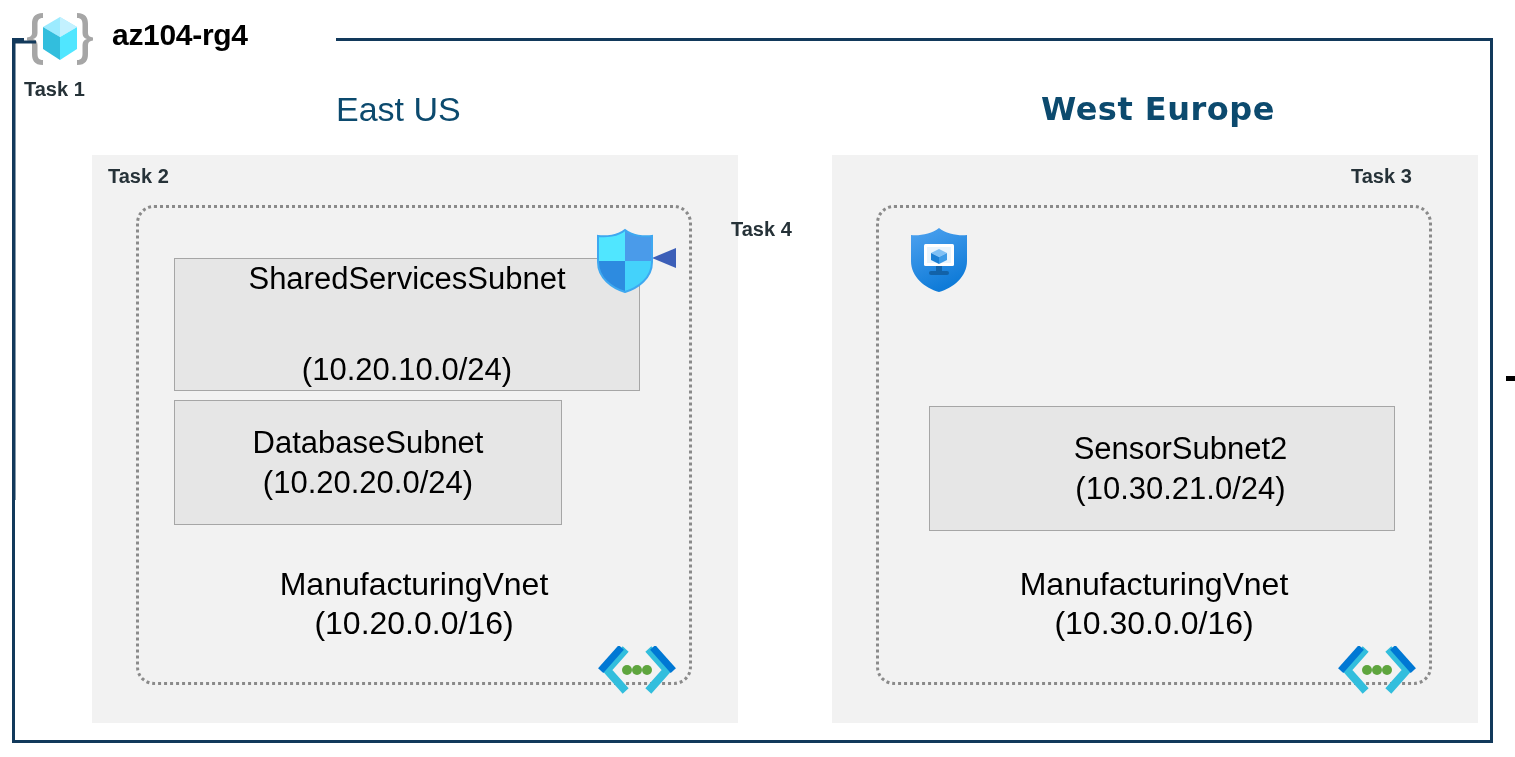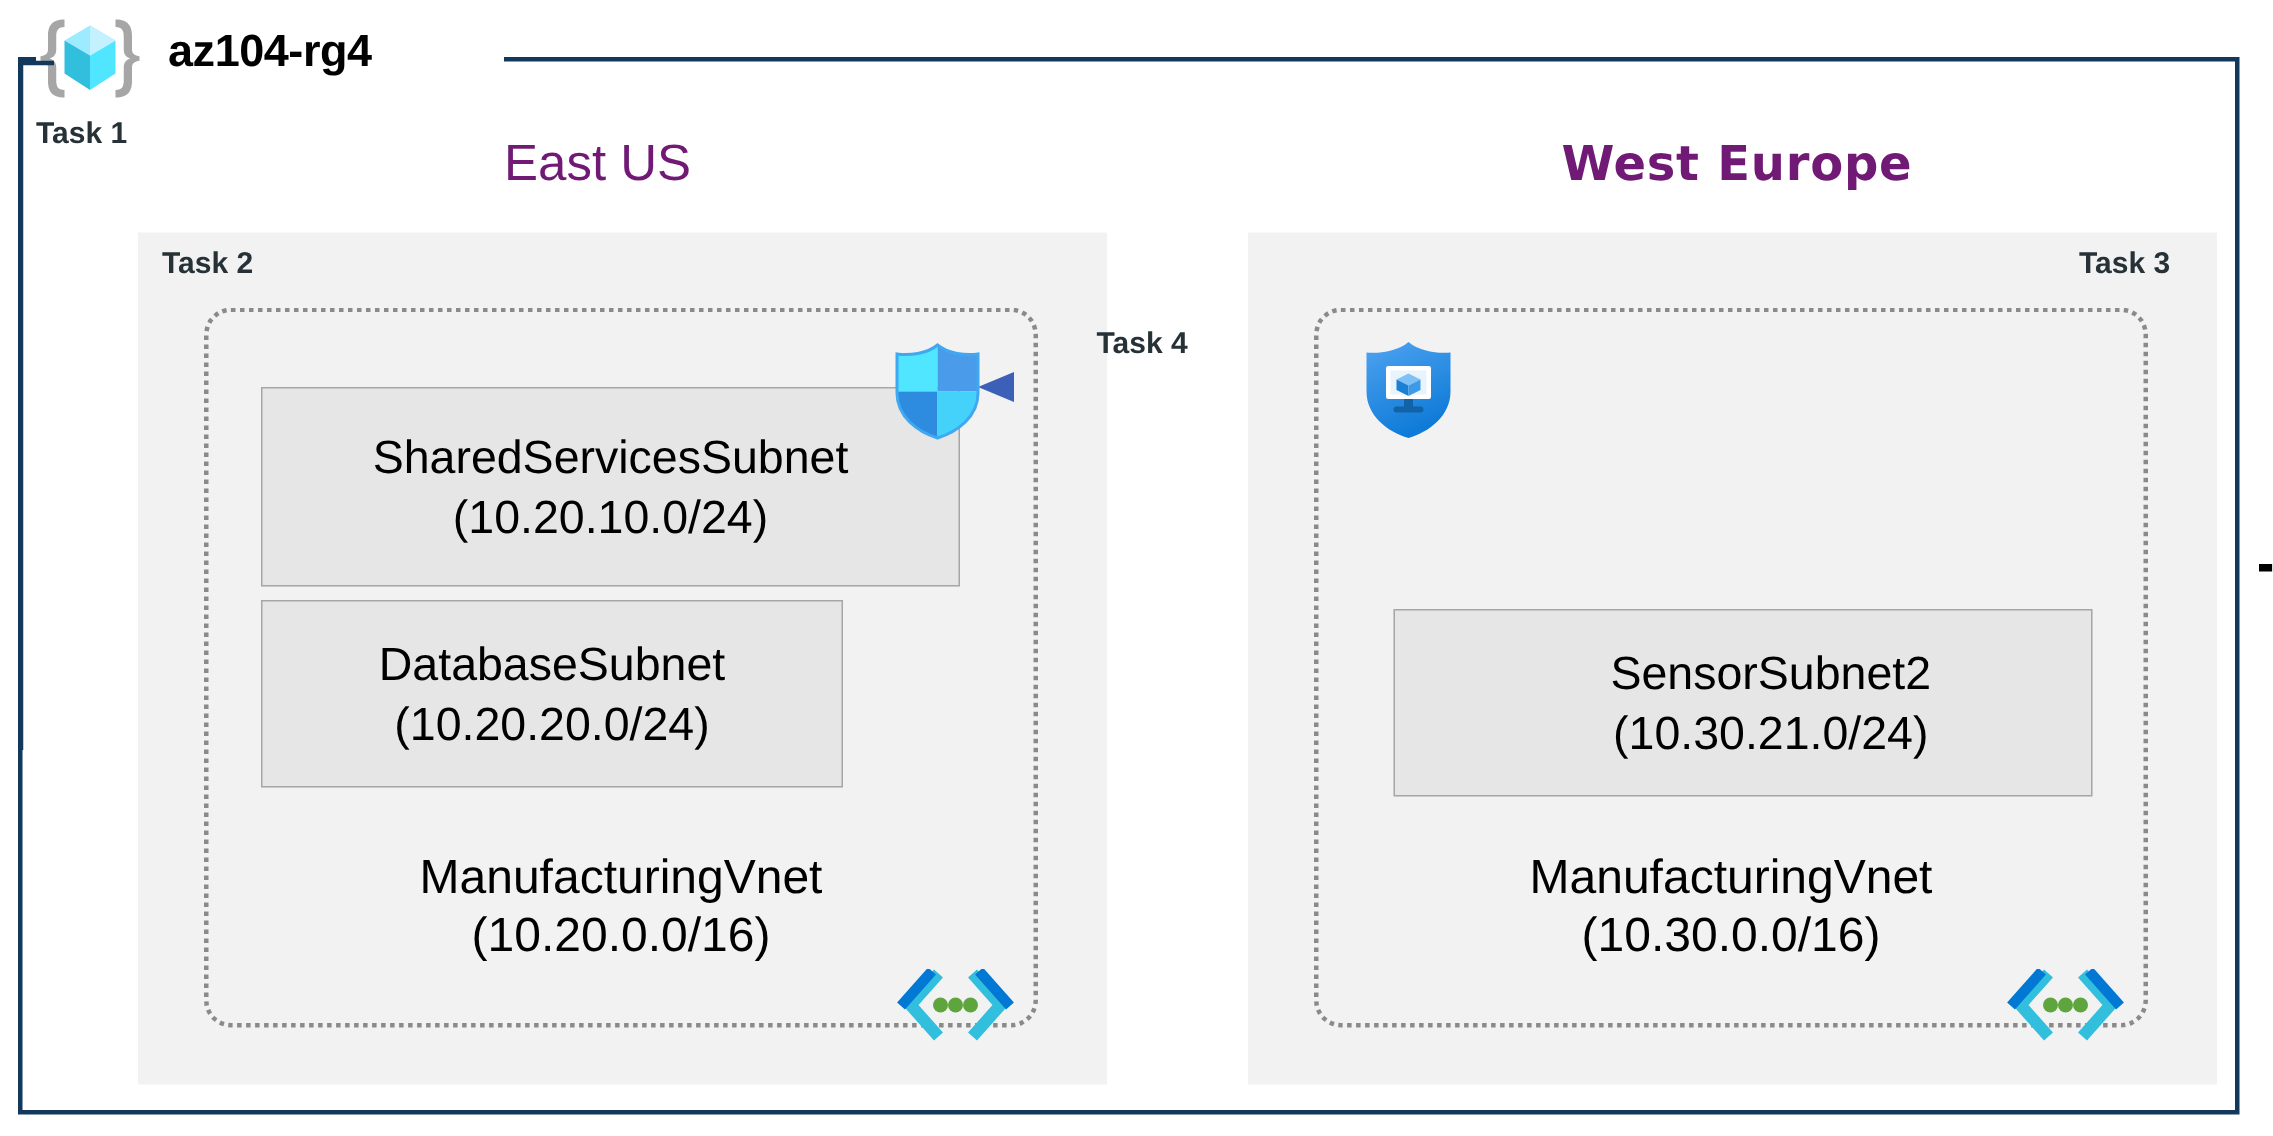--- a/index.html
+++ b/index.html
@@ -62,35 +62,35 @@
   
   .task-label {
     position: absolute;
     font-size: 20px;
     font-weight: bold;
     color: #263238;
     white-space: nowrap;
   }
   #task1-label { left: 24px; top: 78px; }
   #task2-label { left: 108px; top: 165px; }
-  #task3-label { left: 1386px; top: 165px; text-align: right; }
+  #task3-label { left: 1351px; top: 165px; text-align: right; }
   #task4-label { left: 731px; top: 218px; }
 
   
   .region-box {
     position: absolute;
     background: #F2F2F2;
   }
   #region-eastus-box  { left: 92px;  top: 155px; width: 646px; height: 568px; }
   #region-westeu-box  { left: 832px; top: 155px; width: 646px; height: 568px; }
 
   .region-title {
     position: absolute;
     font-size: 34px;
-    color: #701a75;
+    color: #0c4a6e;
     white-space: nowrap;
   }
   #region-eastus-title { left: 336px; top: 90px; }
   #region-westeu-title {
     left: 1041px;
     top: 90px;
     font-family: "DejaVu Sans", sans-serif;
     font-weight: 600;
     font-size: 32px;
     letter-spacing: 0.5px;
@@ -130,21 +130,21 @@
     align-items: center;
     justify-content: center;
   }
   .subnet-name, .subnet-cidr {
     font-size: 31px;
     line-height: 40px;
     color: #000000;
     white-space: nowrap;
   }
 
-  #subnet-shared { left: 174px; top: 258px; width: 466px; height: 133px; }
+  #subnet-shared { left: 174px; top: 258px; width: 466px; height: 133px; justify-content: space-between; }
   #subnet-db     { left: 174px; top: 400px; width: 388px; height: 125px; }
   #subnet-s1     { left: 929px; top: 258px; width: 466px; height: 125px; }
   #subnet-s2     { left: 929px; top: 406px; width: 466px; height: 125px; padding-left: 37px; }
 
   
   .vnet-glyph {
     position: absolute;
     width: 80px;
     height: 48px;
   }

